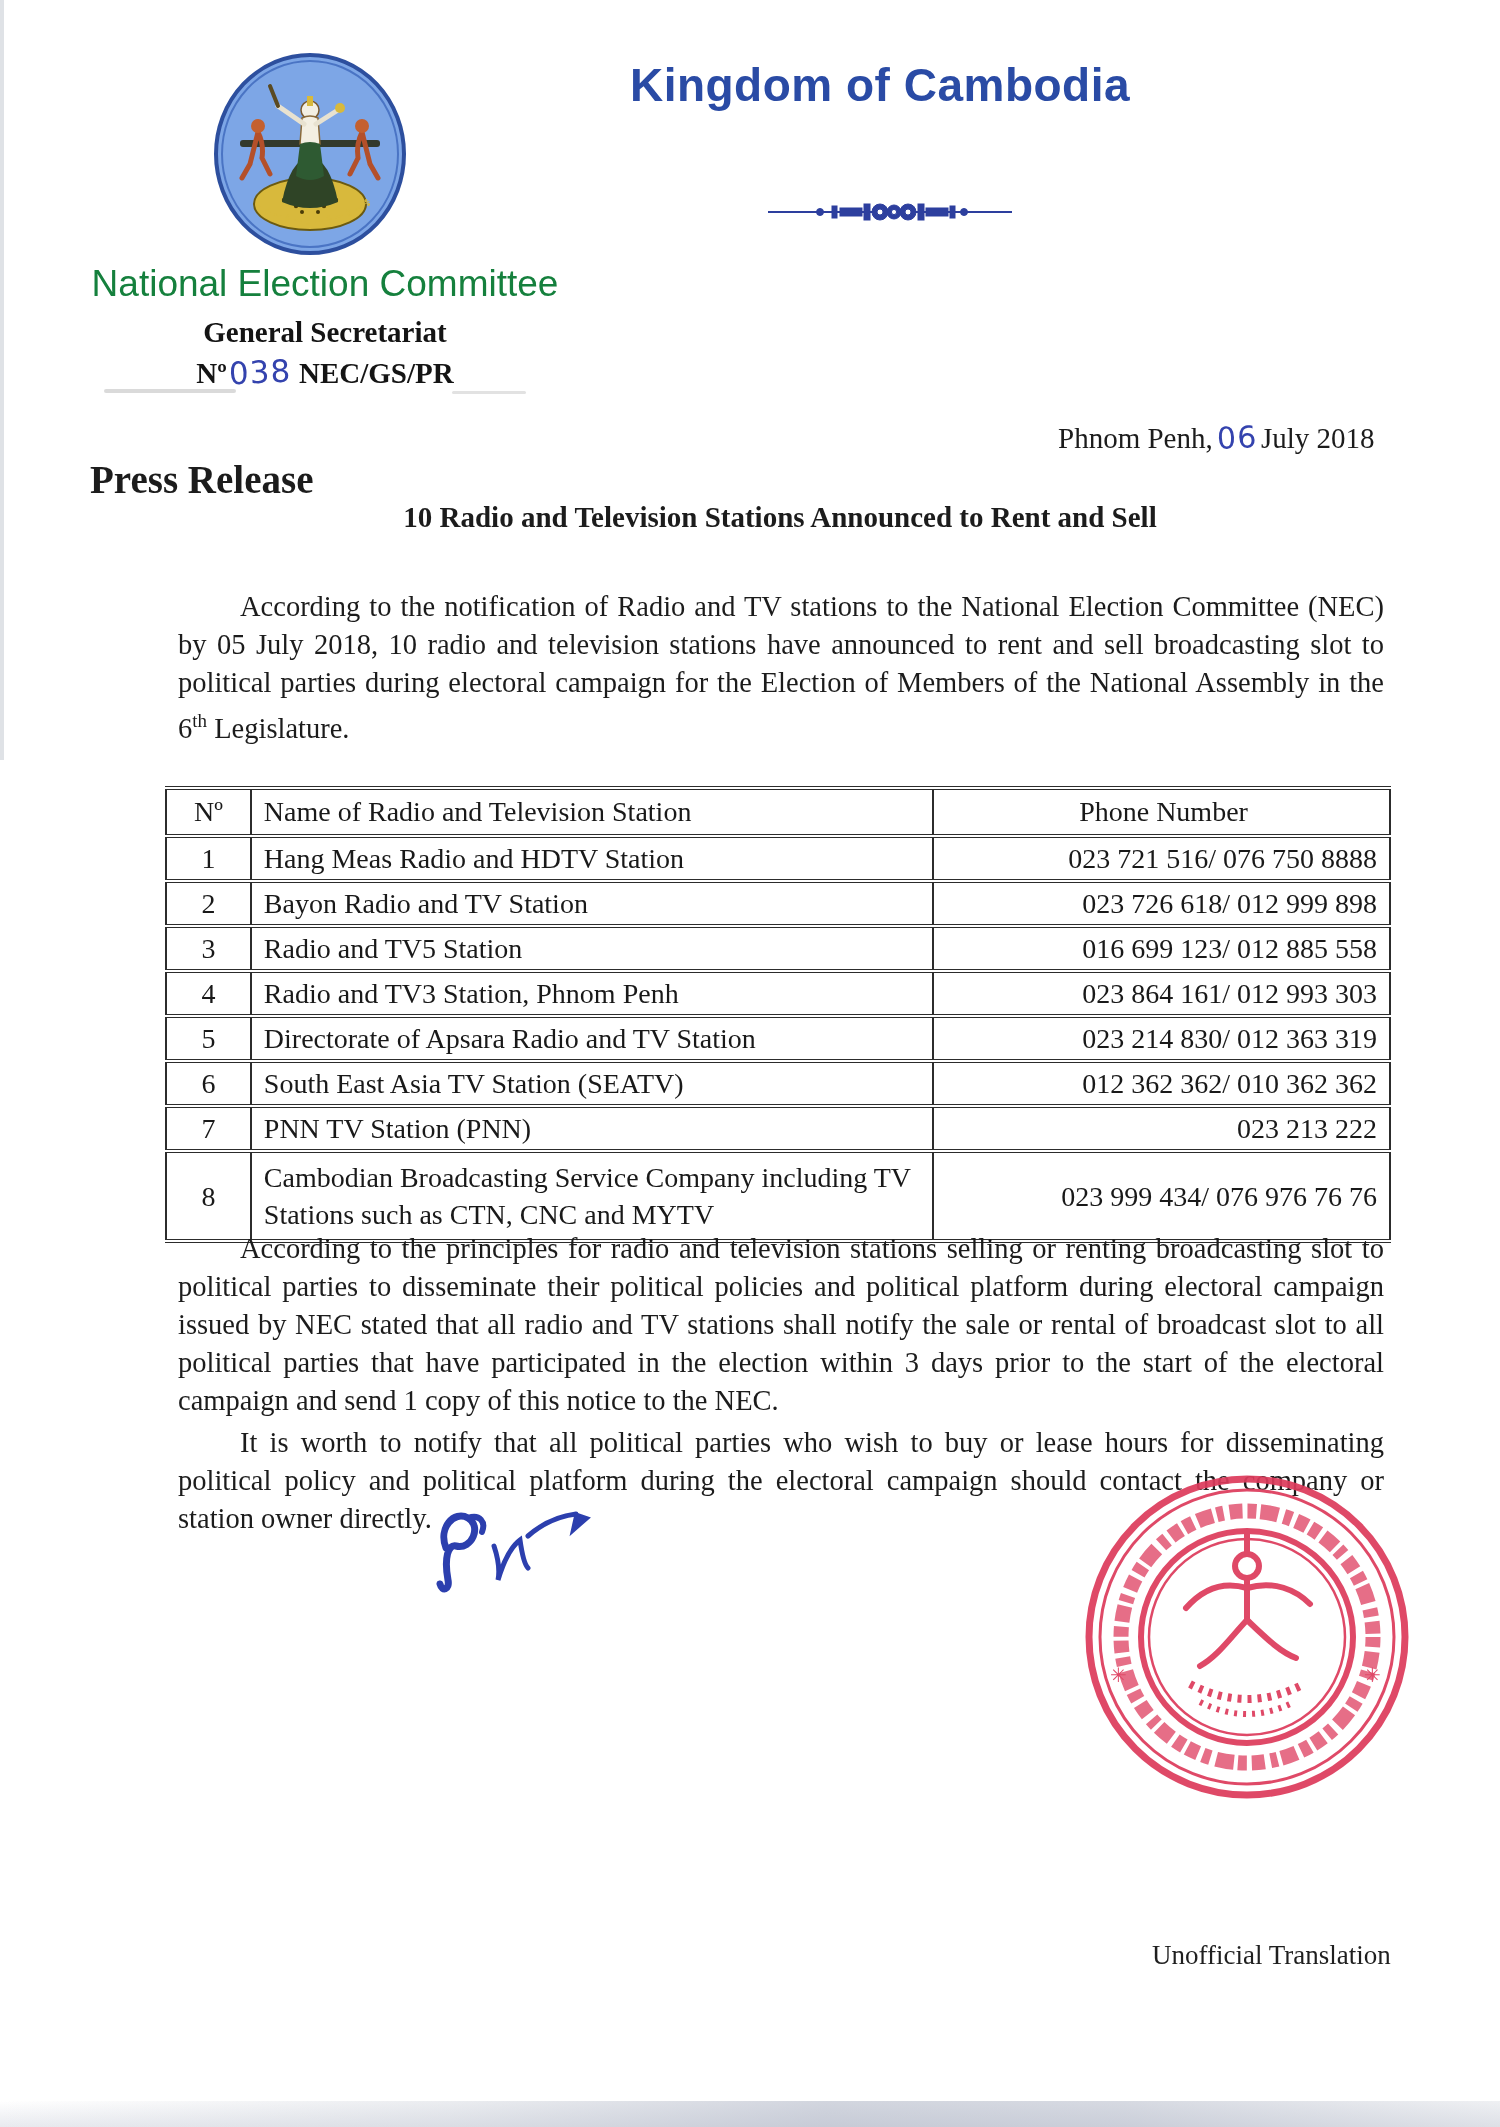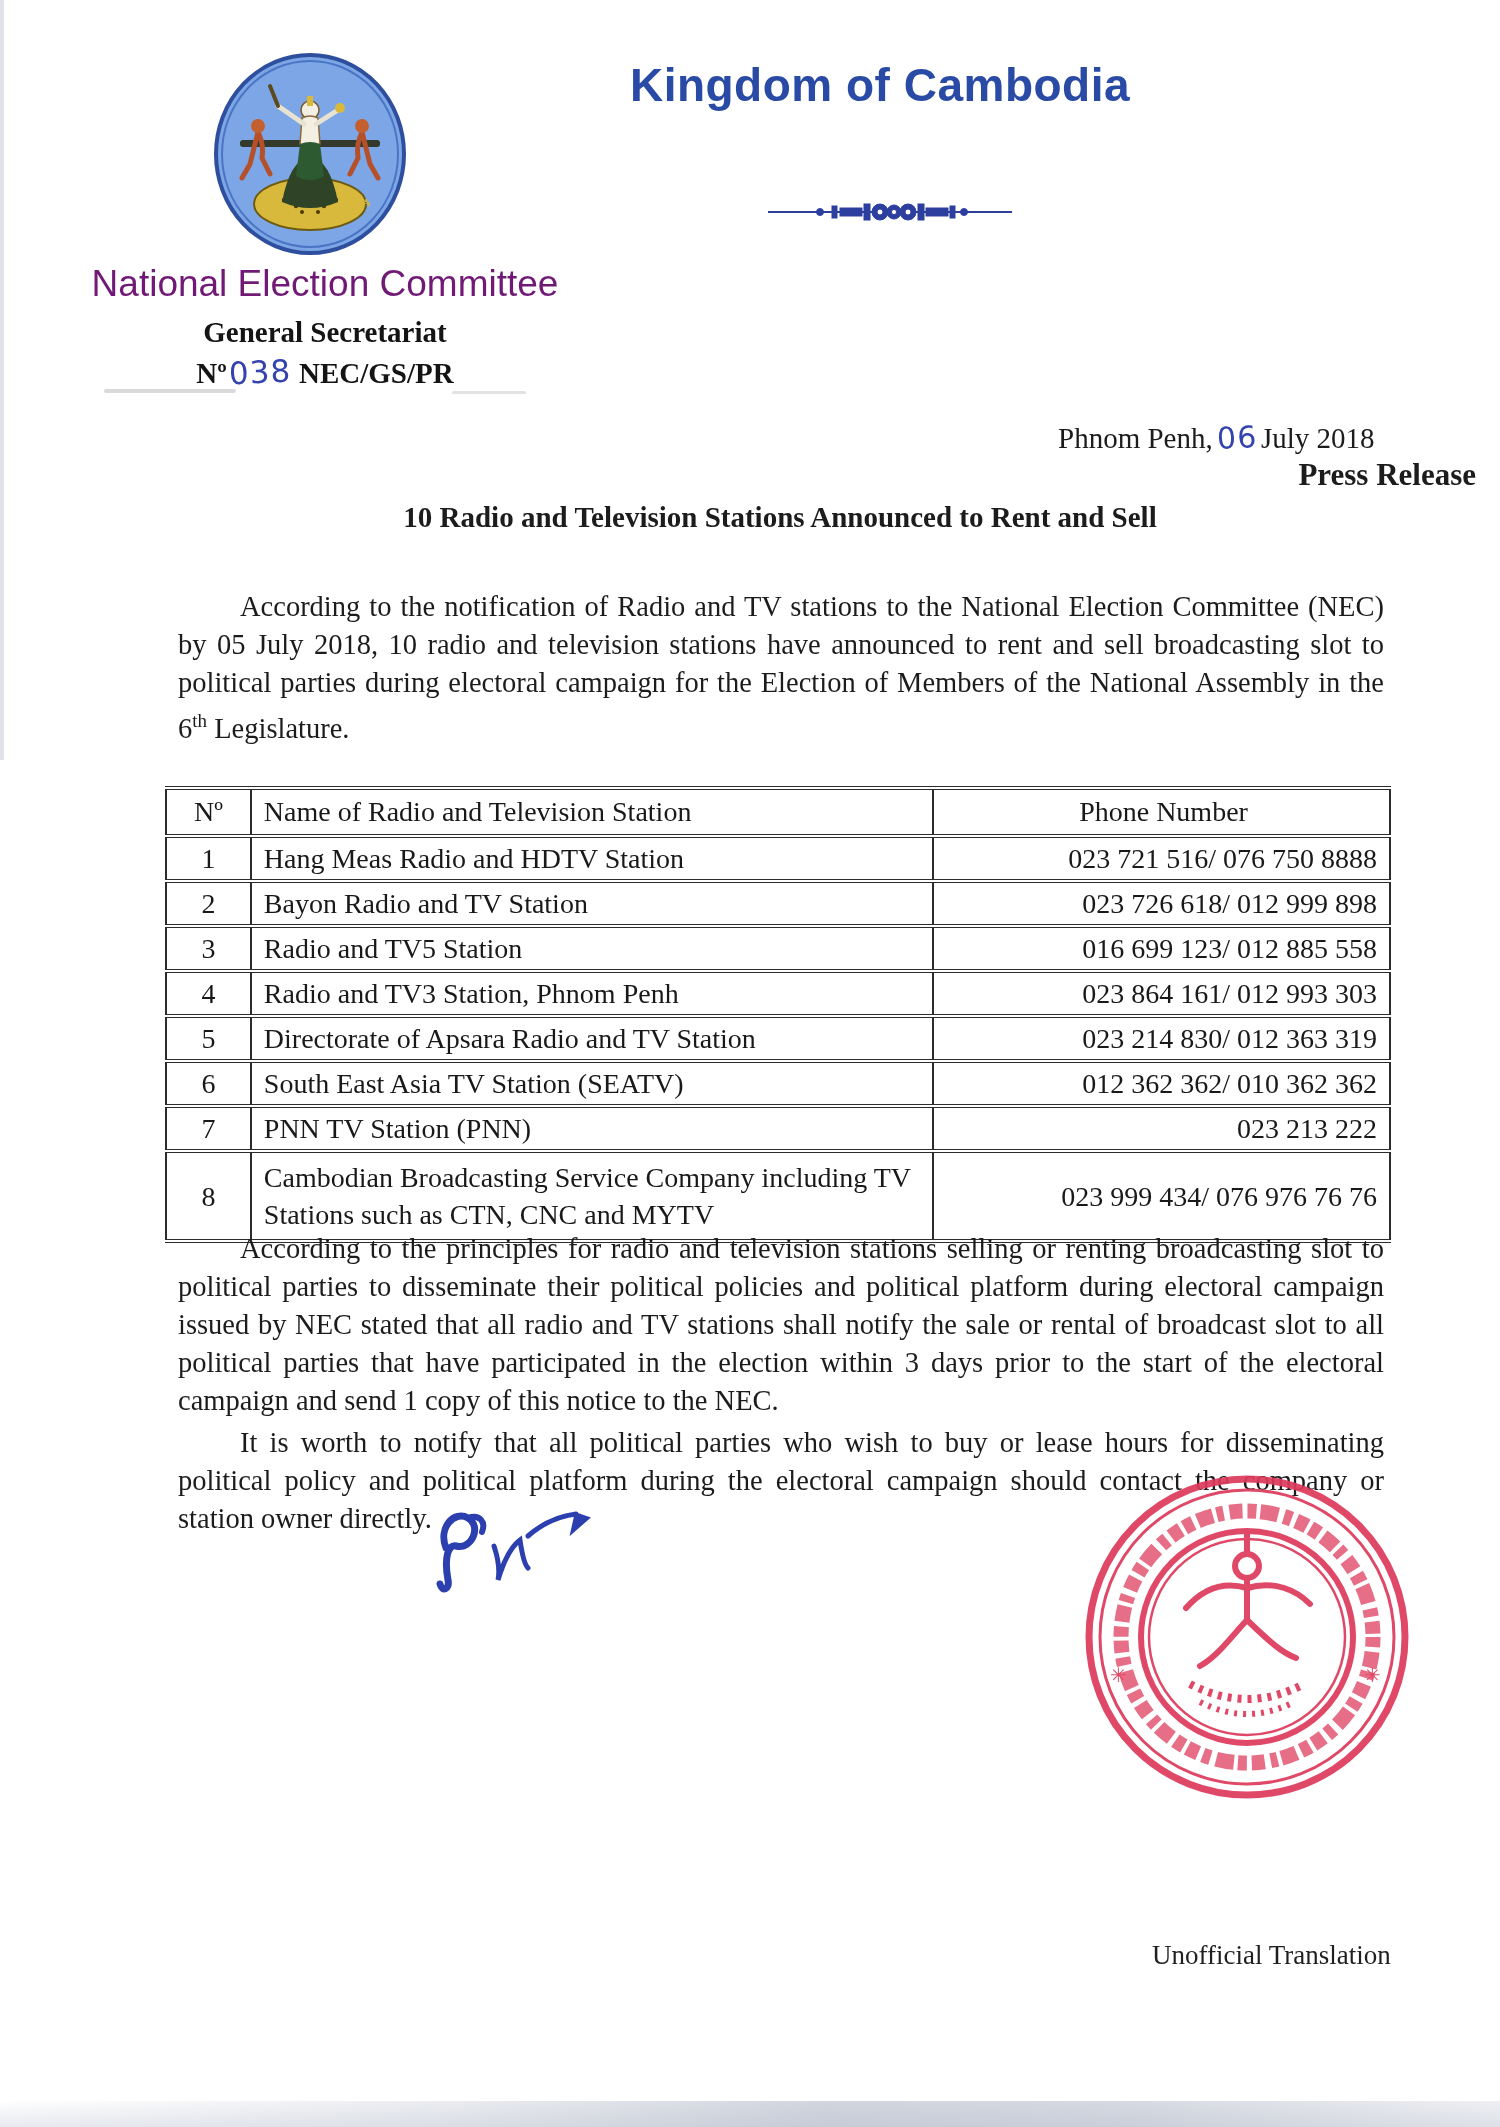--- a/index.html
+++ b/index.html
@@ -22,21 +22,21 @@
   }
   .motto{
     left:530px;top:121px;width:700px;text-align:center;
     font-family:"Liberation Sans", sans-serif;font-weight:bold;
     font-size:32px;color:#2a4ba5;
   }
   .divider{left:768px;top:196px;width:244px;height:32px;}
   .committee-name{
     left:78px;top:263px;width:494px;text-align:center;
     font-family:"Liberation Sans", sans-serif;
-    font-size:37px;color:#701a75;font-weight:500;
+    font-size:37px;color:#15803d;font-weight:500;
   }
   .secretariat{
     left:78px;top:316px;width:494px;text-align:center;
     font-weight:bold;font-size:29px;color:#141414;
   }
   .ref-line{
     left:78px;top:354px;width:494px;text-align:center;
     font-weight:bold;font-size:29px;color:#141414;white-space:nowrap;
   }
   .handwriting{
@@ -44,22 +44,22 @@
     color:#3443ae;font-weight:500;
     display:inline-block;transform:rotate(-3deg);
     letter-spacing:1px;
   }
   .ref-line .handwriting{font-size:31px;margin:0 8px 0 2px;}
 
   .dateline{left:1058px;top:420px;font-size:29px;white-space:nowrap;}
   .dateline .handwriting{font-size:30px;margin:0 4px;}
 
   .pr-title{
-    left:96px;top:457px;width:1380px;text-align:right;
-    font-weight:bold;font-size:31px;
+    left:90px;top:457px;width:1380px;text-align:left;
+    font-weight:bold;font-size:39px;
   }
   .pr-sub1{left:90px;top:501px;width:1380px;text-align:center;font-weight:bold;font-size:29px;}
   .pr-sub2{left:90px;top:541px;width:1380px;text-align:center;font-weight:bold;font-size:29px;}
 
   .body-para{
     left:178px;width:1206px;
     font-size:28.5px;line-height:38px;
     text-align:justify;text-indent:62px;margin:0;
   }
   .para1{top:588px;}

